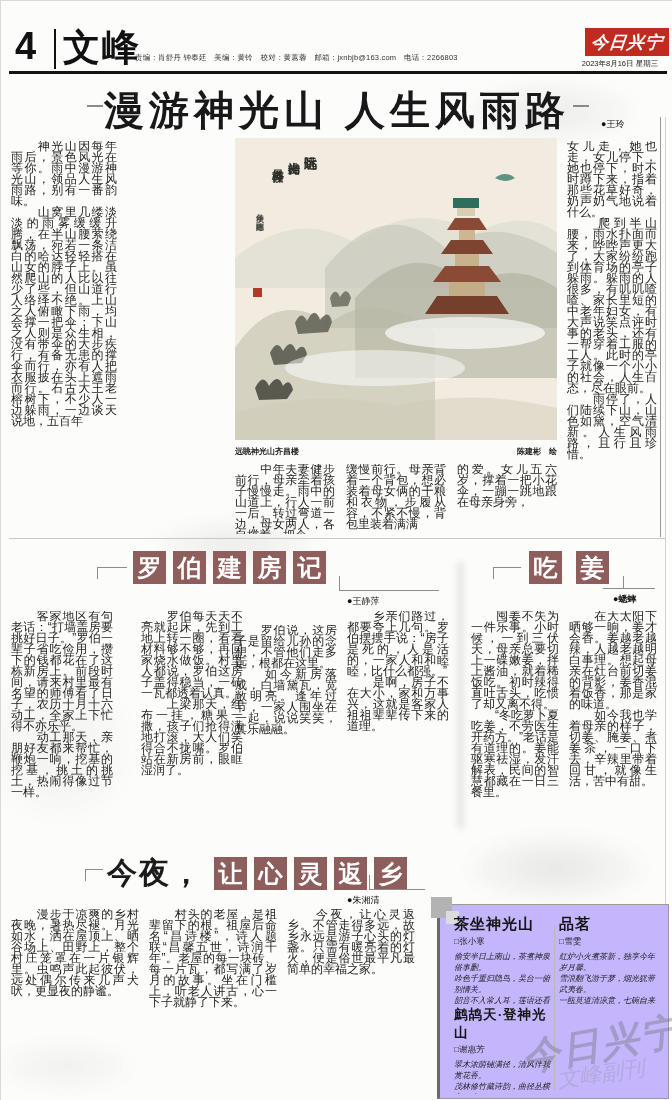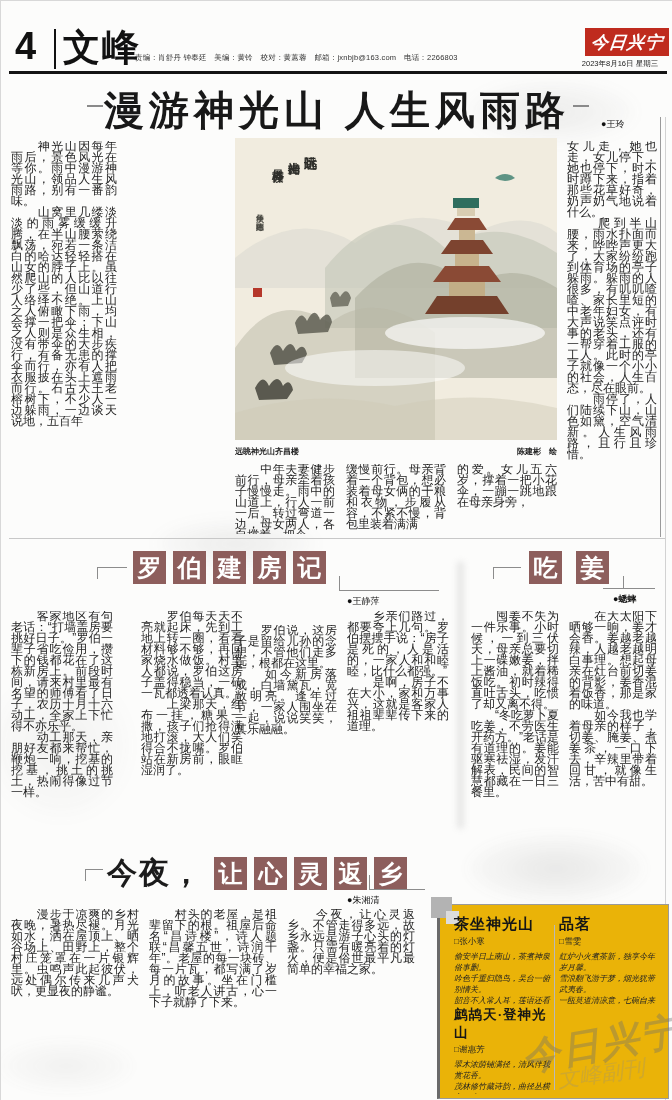--- a/index.html
+++ b/index.html
@@ -46,21 +46,21 @@
   
   .title-row{position:absolute;display:flex;align-items:center;gap:7px;}
   .char-box{width:33px;height:33px;background:#8d5e5c;color:#fff;display:flex;align-items:center;
             justify-content:center;font-size:24px;font-weight:bold;font-family:"Liberation Serif","DejaVu Serif",serif;}
   .bracket{position:absolute;border-color:#8c8c8c;pointer-events:none;}
   .plain-title{font-size:30px;font-weight:bold;color:#1b1b1b;letter-spacing:2px;margin-right:4px;}
   .sect-divider{position:absolute;left:8px;top:537px;width:656px;height:1px;background:#c8c8c8;}
   .mid-brush{position:absolute;left:456px;top:560px;width:7px;height:268px;background:#9b9b9b;
              opacity:.22;filter:blur(3px);border-radius:4px;}
   
-  .poembox{position:absolute;left:436px;top:903px;width:228px;height:193px;background:#eab308;
+  .poembox{position:absolute;left:436px;top:903px;width:228px;height:193px;background:#c4b5fd;
            border-top:1px solid #9a9a9a;border-right:1px solid #9a9a9a;border-bottom:1px solid #9a9a9a;
            border-left:3px solid #6a6a6a;}
   .sq1{position:absolute;left:-9px;top:-8px;width:21px;height:21px;background:#b3b3b3;}
   .sq2{position:absolute;left:6px;top:6px;width:13px;height:13px;background:#dcdcdc;}
   .poem-grid{position:absolute;left:0;top:0;right:0;bottom:0;display:grid;
              grid-template-columns:1fr 1fr;grid-template-rows:1fr 1fr;padding:8px 6px 4px 12px;box-sizing:border-box;}
   .poem{padding:2px 6px 0 2px;overflow:hidden;}
   .poem-title{font-family:"Liberation Serif","DejaVu Serif",serif;font-size:15px;font-weight:bold;
               color:#161616;letter-spacing:1px;}
   .poem-author{font-size:8.5px;color:#222;margin:2px 0 3px 0;}

